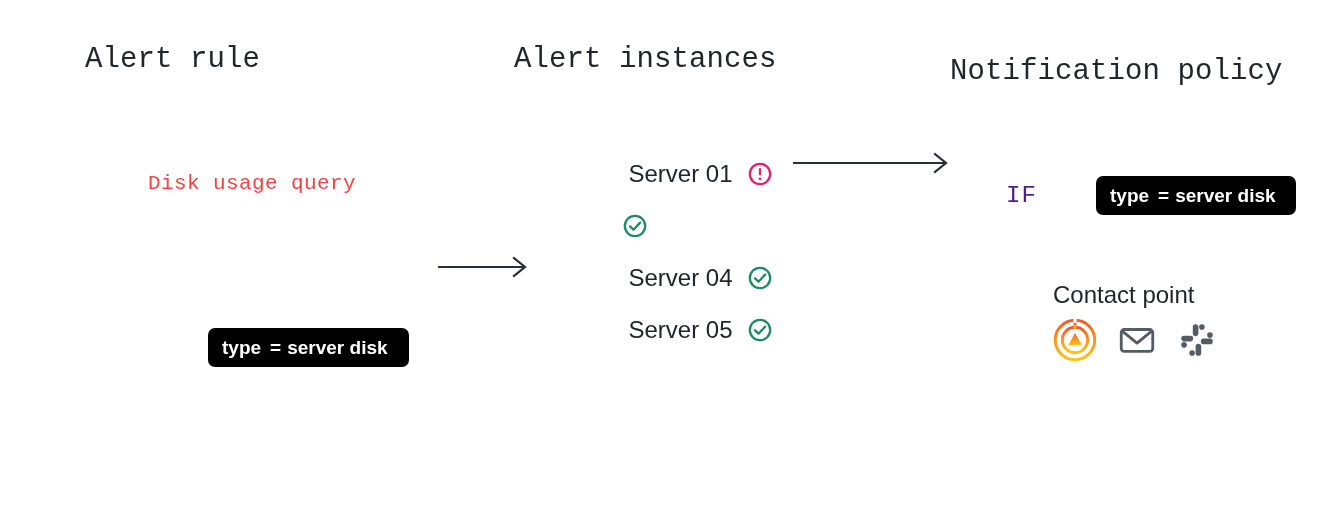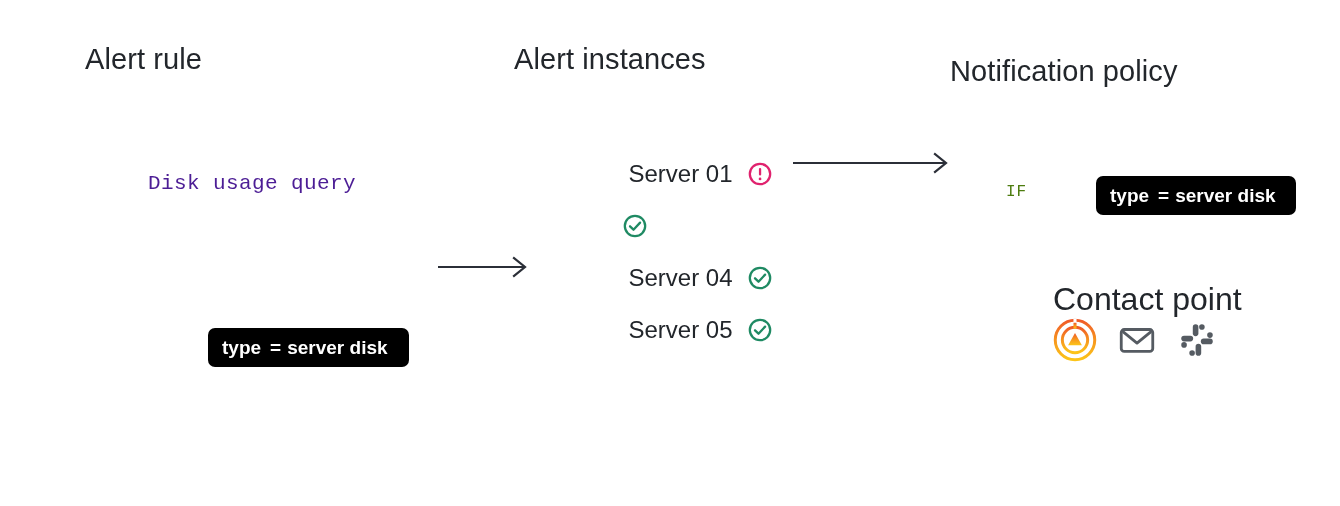--- a/index.html
+++ b/index.html
@@ -17,39 +17,39 @@
   }
   .stage {
     position: absolute;
     inset: 0;
     background: #ffffff;
   }
 
   
   .col-title {
     position: absolute;
-    font-family: Liberation Sans, sans-serif;
+    font-family: Liberation Mono, monospace;
     font-size: 29px;
     font-weight: 400;
     color: #22262b;
     letter-spacing: 0.1px;
     white-space: nowrap;
     line-height: 1;
     text-align: right;
   }
   #title-alert-rule      { left: 85px;  top: 45px; }
   #title-alert-instances { left: 514px; top: 45px; }
   #title-notif-policy    { left: 950px; top: 57px; }
 
   
   .mono {
     position: absolute;
     font-family: "Liberation Mono", "DejaVu Sans Mono", monospace;
     font-size: 21px;
-    color: #4c1d95;
+    color: #ef4444;
     white-space: nowrap;
     line-height: 1;
     letter-spacing: 0.4px;
   }
   #rule-query { left: 148px; top: 173px; }
   #rule-cond  { left: 184px; top: 253px; }
 
   
   .badge {
     position: absolute;
@@ -110,33 +110,33 @@
     display: block;
     margin-left: 4px;
   }
 
   
   #if-label {
     position: absolute;
     left: 1006px;
     top: 184px;
     font-family: "Liberation Mono", "DejaVu Sans Mono", monospace;
-    font-size: 16px;
-    color: #4d7c0f;
+    font-size: 24px;
+    color: #4c1d95;
     line-height: 1;
     letter-spacing: 1px;
   }
 
   
   #contact-point-title {
     position: absolute;
     left: 1053px;
     top: 283px;
     font-family: "Liberation Sans", sans-serif;
-    font-size: 32px;
+    font-size: 24px;
     font-weight: 400;
     color: #22262b;
     white-space: nowrap;
     line-height: 1;
   }
   #contact-icons {
     position: absolute;
     left: 1052px;
     top: 317px;
     display: flex;

